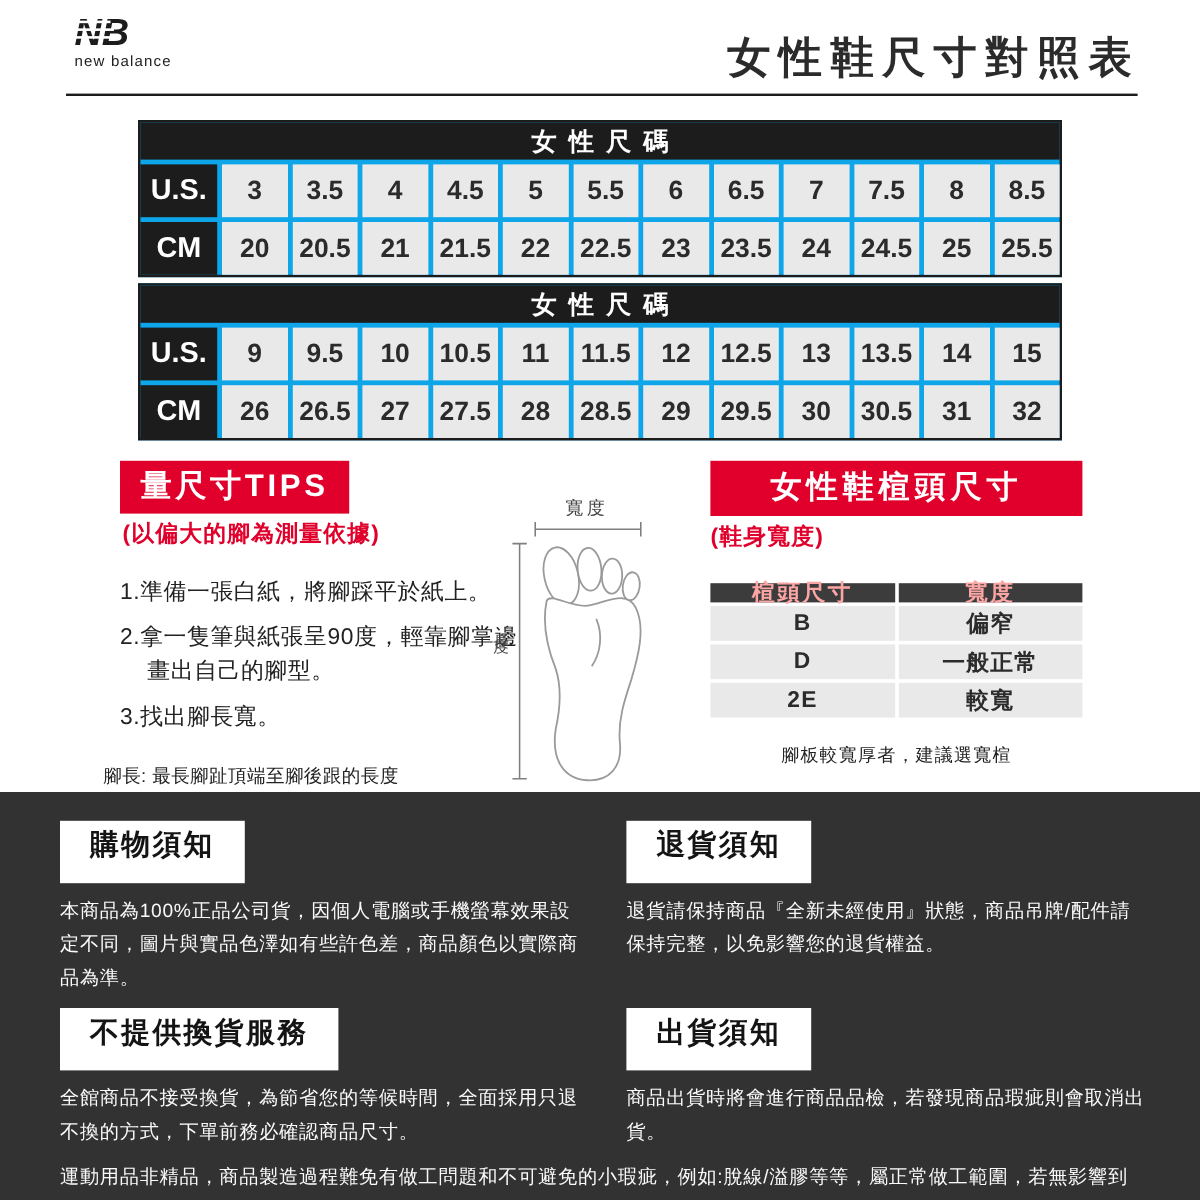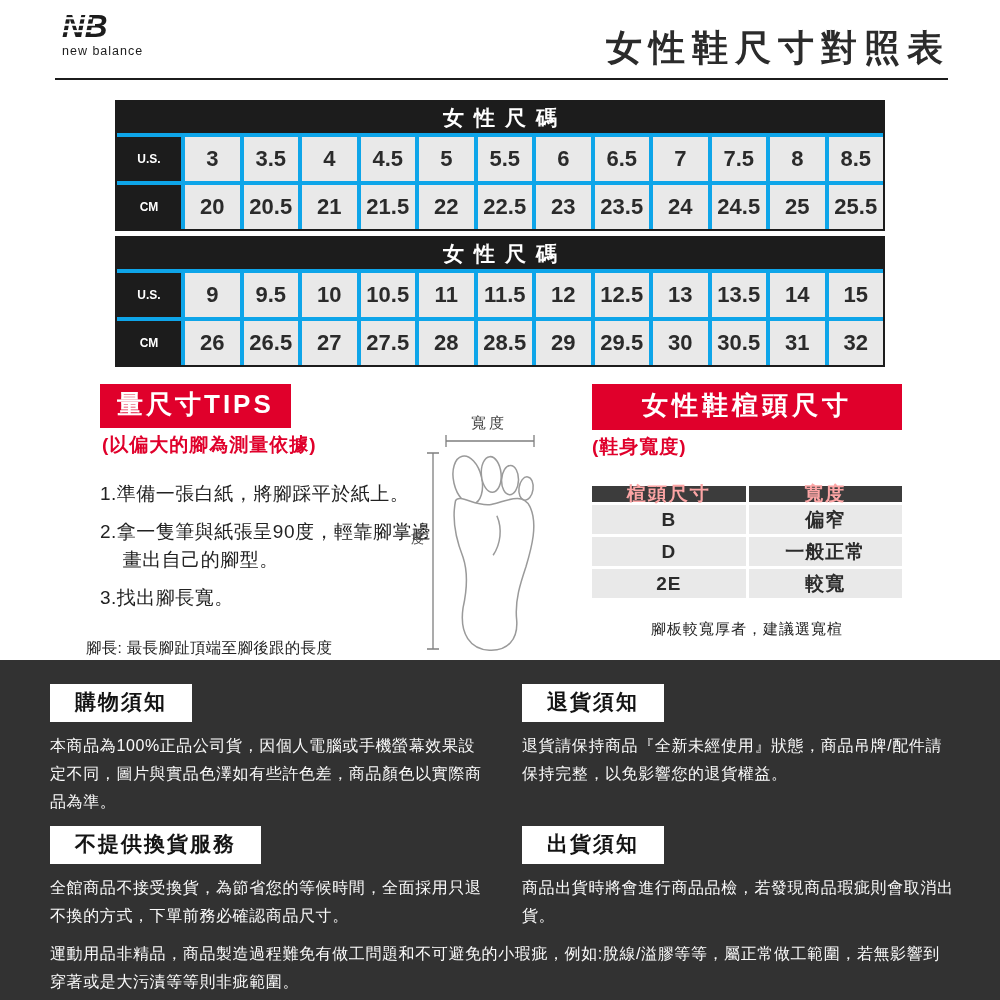--- a/index.html
+++ b/index.html
@@ -18,21 +18,21 @@
   .logo svg{display:block;}
   .logo .wordmark{display:block;font-size:12.5px;letter-spacing:1px;color:#1c1c1c;margin-top:1px;}
   .page-title{position:absolute;top:24px;right:50px;font-size:36px;font-weight:700;letter-spacing:7px;color:#2b2b2b;}
   .divider{position:absolute;top:78px;left:55px;right:52px;height:2px;background:#1c1c1c;}
 
   
   .tables-wrap{position:absolute;left:115px;top:100px;width:770px;}
   .size-table{border:2px solid var(--ink-black);background:#0ea5e9;margin-bottom:5px;}
   .size-caption{height:31px;background:var(--ink-black);color:#fff;display:flex;align-items:center;justify-content:center;font-size:21px;font-weight:600;letter-spacing:10px;text-indent:10px;}
   .size-row{display:grid;grid-template-columns:64px repeat(12,1fr);gap:4px;height:44px;margin-top:4px;}
-  .size-row .label{background:var(--ink-black);color:#fff;display:flex;align-items:center;justify-content:center;font-size:12px;font-weight:700;}
+  .size-row .label{background:var(--ink-black);color:#fff;display:flex;align-items:center;justify-content:center;font-size:24px;font-weight:700;}
   .size-row .cell{background:var(--cell-gray);color:#2b2b2b;display:flex;align-items:center;justify-content:center;font-size:22px;font-weight:700;}
 
   
   .tips{position:absolute;left:100px;top:384px;width:332px;}
   .red-box{display:inline-block;background:var(--accent-red);color:#fff;font-weight:700;font-size:26px;letter-spacing:3px;padding:3px 17px 6px;}
   .tips .red-sub{color:var(--accent-red);font-size:19px;font-weight:700;margin-top:4px;margin-left:2px;letter-spacing:1px;}
   .tips-steps{margin-top:22px;color:#222;font-size:19px;line-height:1.5;letter-spacing:0.5px;}
   .tips-steps .step{margin-bottom:9px;text-indent:-1.2em;padding-left:1.2em;}
   .tips-notes{margin-top:22px;margin-left:-14px;color:#222;font-size:15.5px;line-height:1.85;letter-spacing:0.3px;}
 
@@ -49,21 +49,21 @@
   .lun-table{margin-top:26px;}
   .lun-row{display:grid;grid-template-columns:1fr 1fr;gap:3px;margin-bottom:3px;}
   .lun-row .h{background:var(--header-gray);color:#fca5a5;font-size:19px;font-weight:700;height:16px;display:flex;align-items:center;justify-content:center;letter-spacing:2px;}
   .lun-row .c{background:var(--cell-gray);color:#2b2b2b;font-size:19px;font-weight:700;height:29px;display:flex;align-items:center;justify-content:center;letter-spacing:1px;}
   .last .note{text-align:center;margin-top:22px;font-size:15px;color:#222;letter-spacing:1px;}
 
   
   .notices{position:absolute;left:0;top:660px;width:1000px;height:340px;background:var(--notice-bg);color:#fafafa;padding:24px 44px 0 50px;}
   .notices-grid{display:grid;grid-template-columns:434px 1fr;column-gap:38px;}
   .notice-block{margin-bottom:10px;}
-  .notice-title{display:inline-block;background:#fff;color:#141414;font-size:21px;font-weight:700;letter-spacing:2px;padding:4px 25px 6px;margin-bottom:10px;}
+  .notice-title{display:inline-block;background:#fff;color:#141414;font-size:24px;font-weight:700;letter-spacing:2px;padding:4px 25px 16px;margin-bottom:10px;}
   .notice-body{font-size:16px;line-height:1.75;letter-spacing:0.6px;}
   .notice-block.full{grid-column:1 / span 2;}
 </style>
 </head>
 <body>
 
 <div class="page">
 
   <div class="logo">
     <svg viewBox="0 0 92 46" width="66" height="33">

